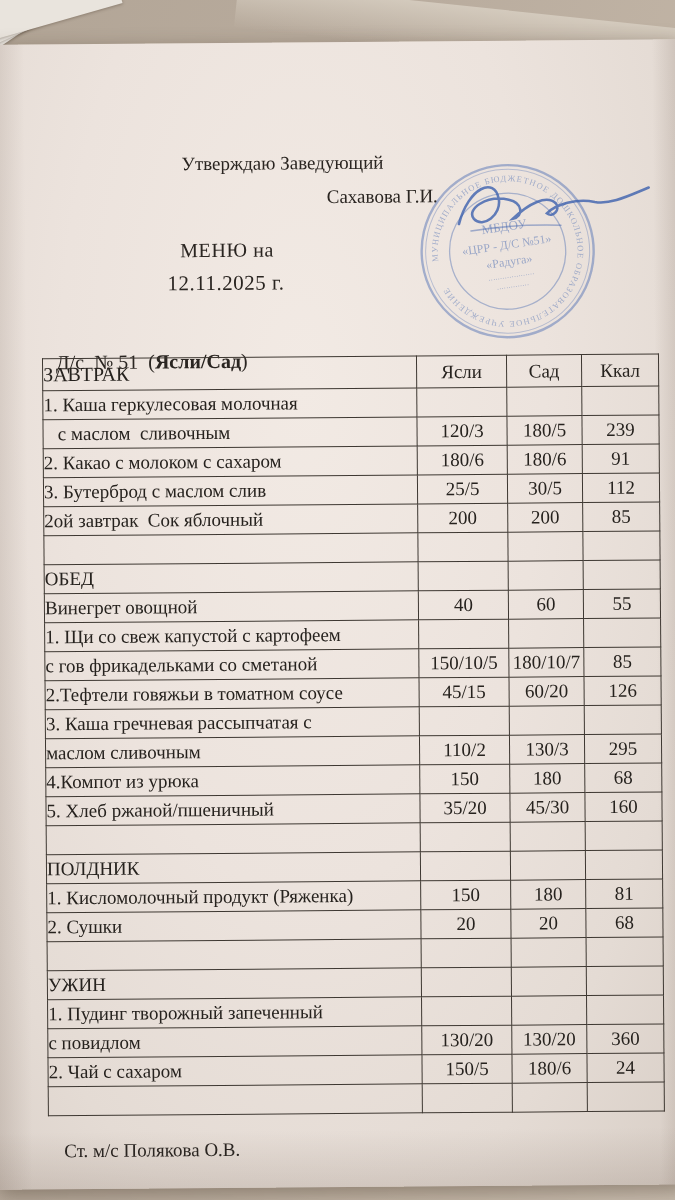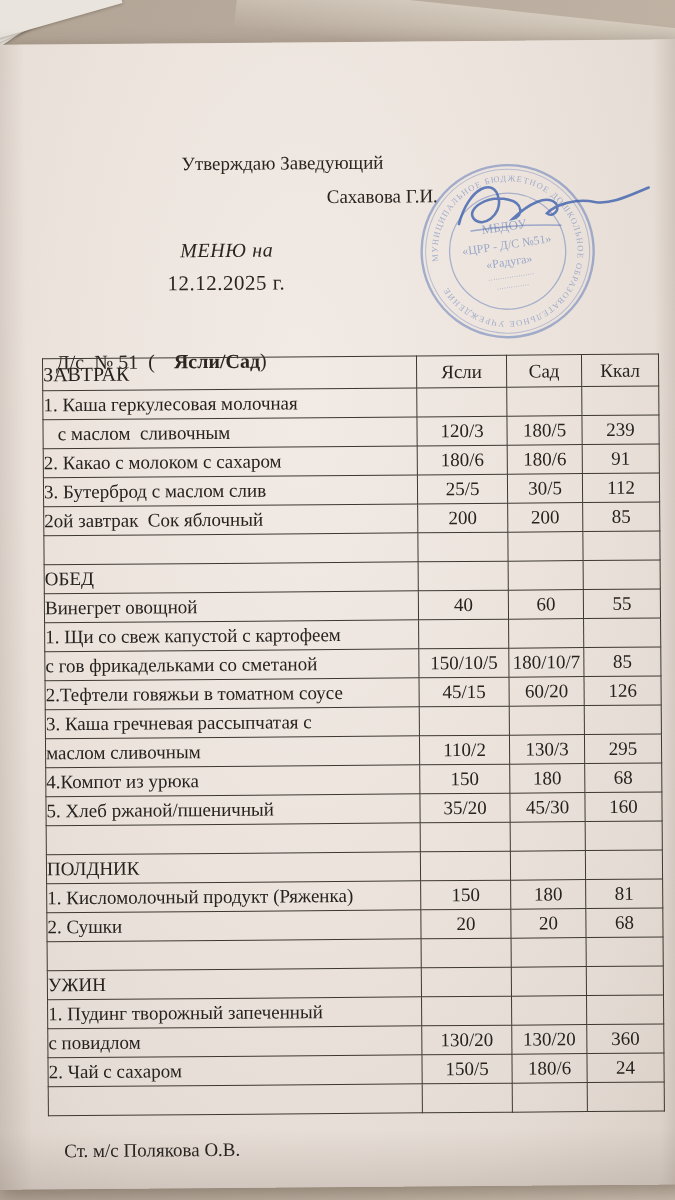--- a/index.html
+++ b/index.html
@@ -25,21 +25,21 @@
   .paper::before{content:"";position:absolute;inset:0;pointer-events:none;
     background:
       linear-gradient(90deg,rgba(90,70,55,.16),rgba(90,70,55,0) 5%),
       linear-gradient(270deg,rgba(90,70,55,.18),rgba(90,70,55,0) 4%),
       linear-gradient(0deg,rgba(90,70,55,.14),rgba(90,70,55,0) 5%);}
   .abs{position:absolute;}
   .t19{font-size:19px;}
   .t20{font-size:20px;}
   .t21{font-size:21px;letter-spacing:.5px;}
   .pre{white-space:pre;}
-  .bold{font-weight:bold;margin-left:19px;}
+  .bold{font-weight:bold;}
   
   table.menu{border-collapse:collapse;table-layout:fixed;width:616px;
     font-size:19px;color:#26221e;}
   table.menu td,table.menu th{border:1.5px solid #3e3832;height:28px;padding:0;
     overflow:hidden;font-weight:normal;}
   table.menu th{height:31px;}
   .name-cell{text-align:left;padding-left:5px;white-space:pre;}
   .val-cell{text-align:center;}
   th.name-cell{font-size:20px;}
   
@@ -53,22 +53,22 @@
 <div class="sheet s1"></div>
 <div class="sheet s2"></div>
 <div class="sheet s3"></div>
 <div class="bg-edge"></div>
 
 <div class="paper">
 
   <div class="abs t19" style="left:191px;top:110px;">Утверждаю Заведующий</div>
   <div class="abs t19" style="left:288px;top:144px;margin-left:48px;">Сахавова Г.И.</div>
 
-  <div class="abs t20" style="left:189px;top:196px;letter-spacing:.6px;font-style:italic;">МЕНЮ на</div>
-  <div class="abs t21" style="left:176px;top:228px;">12.12.2025 г.</div>
+  <div class="abs t20" style="left:189px;top:196px;letter-spacing:.6px;">МЕНЮ на</div>
+  <div class="abs t21" style="left:176px;top:228px;">12.11.2025 г.</div>
 
   <div class="abs t20 pre" style="left:44px;top:284px;">
     <span>Д/с  № 51  (</span><span class="bold">Ясли/Сад</span><span>)</span>
   </div>
 
   <svg class="abs stamp" style="left:424px;top:118px;" width="185" height="185" viewBox="0 0 185 185">
     <g transform="rotate(-8 92.5 92.5)">
       <circle cx="92.5" cy="92.5" r="86" fill="none" stroke="#4a6cb2" stroke-width="2.4" opacity="0.55"></circle>
       <circle cx="92.5" cy="92.5" r="82" fill="none" stroke="#4a6cb2" stroke-width="1" opacity="0.4"></circle>
       <circle cx="92.5" cy="92.5" r="58" fill="none" stroke="#4a6cb2" stroke-width="1.3" opacity="0.5"></circle>

